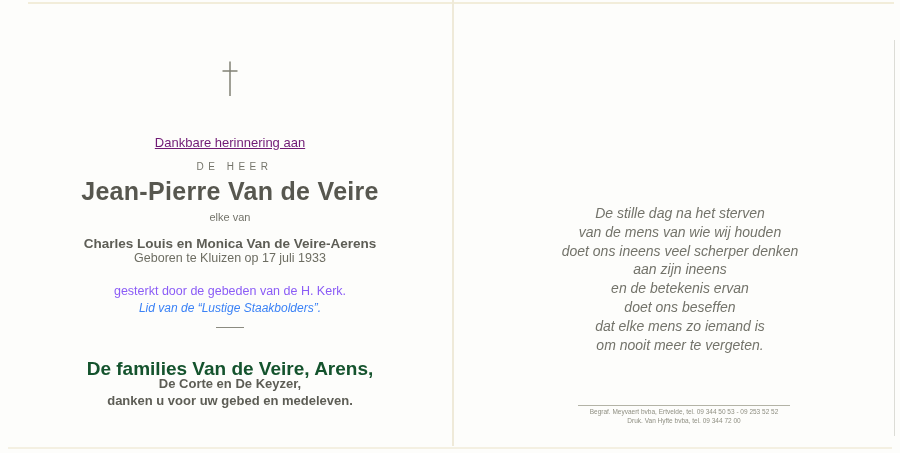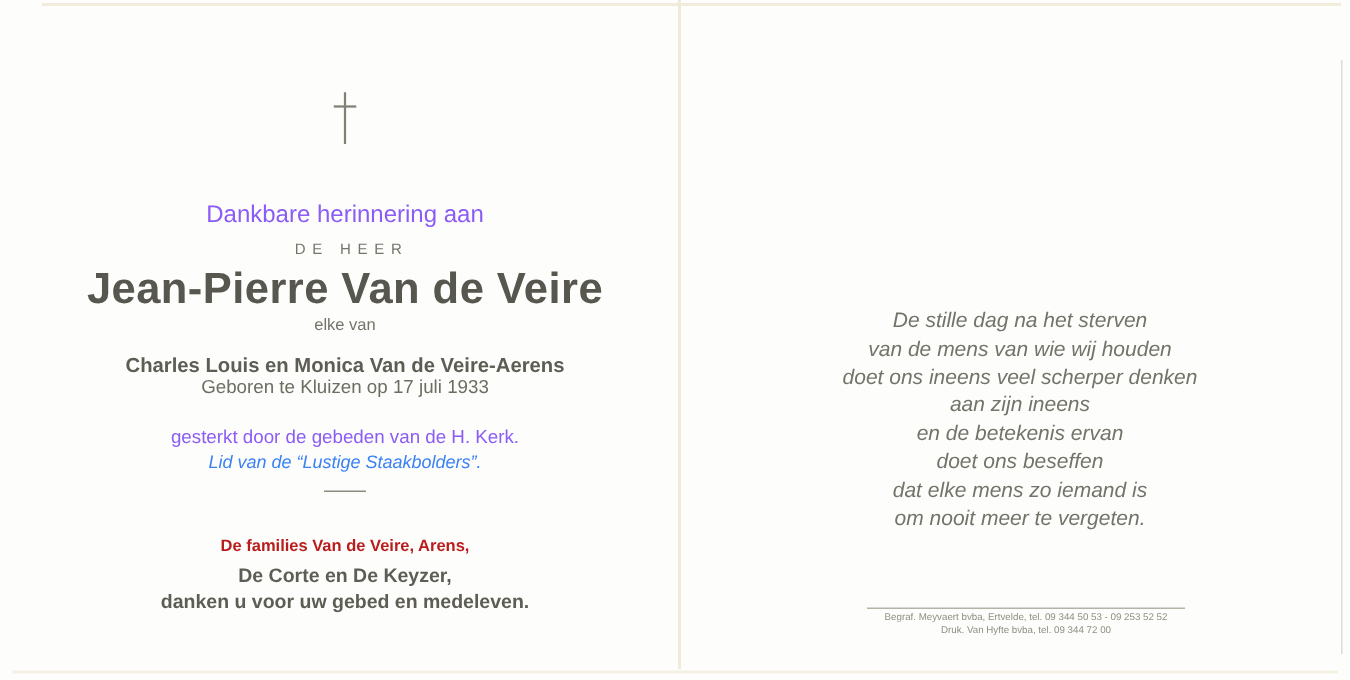--- a/index.html
+++ b/index.html
@@ -22,32 +22,32 @@
   .edge-bottom { position:absolute; left:8px;  right:8px; top:447px; height:2px; background:#f4f0e2; }
   .edge-right  { position:absolute; left:894px; top:40px; height:396px; width:1px; background:#dcdcd6; }
   .fold-line   { position:absolute; left:452px; top:0; height:446px; width:2px; background:#efead9; }
 
   .panel-left  { position:absolute; left:15px;  top:0; width:430px; height:453px; }
   .panel-right { position:absolute; left:460px; top:0; width:440px; height:453px; }
 
   .line { position:absolute; left:0; width:100%; text-align:center; white-space:nowrap; }
 
   .cross-wrap   { position:absolute; left:0; width:100%; top:60px; text-align:center; }
-  .intro        { top:135px; font-size:16px; color:#8b5cf6; }
+  .intro        { top:135px; font-size:13px; color:#701a75;text-decoration:underline; }
   .honorific    { top:161px; font-size:10px; letter-spacing:4.5px; color:#74746a; padding-left:4.5px; }
-  .name         { top:177px; font-size:29px; font-weight:bold; color:#57574f; letter-spacing:0.3px; }
+  .name         { top:177px; font-size:25px; font-weight:bold; color:#57574f; letter-spacing:0.3px; }
   .relation     { top:211px; font-size:11px; color:#73736a; }
   .parents      { top:236px; font-size:13.5px; font-weight:bold; color:#5d5d55; }
   .life1        { top:251px; font-size:12.5px; color:#6d6d62; }
   .life2        { top:268px; font-size:12.5px; color:#6d6d62; }
   .life3        { top:284px; font-size:12.5px; color:#8b5cf6; }
   .membership   { top:301px; font-size:12px; font-style:italic; color:#3b82f6; }
   .divider      { position:absolute; top:327px; left:50%; margin-left:-14px; width:28px; height:0;
                   border-top:1.5px solid #8b8b80; }
-  .thanks1      { top:358px; font-size:11px; font-weight:bold; color:#b91c1c; }
+  .thanks1      { top:358px; font-size:19px; font-weight:bold; color:#14532d; }
   .thanks2      { top:376px; font-size:13px; font-weight:bold; color:#5d5d55; }
   .thanks3      { top:393px; font-size:13px; font-weight:bold; color:#5d5d55; }
 
   .poem {
     position:absolute; top:204px; left:0; width:100%;
     text-align:center; font-style:italic;
     font-size:14px; line-height:18.8px; color:#73736a;
   }
   .imprint {
     position:absolute; left:118px; top:405px; width:212px;

